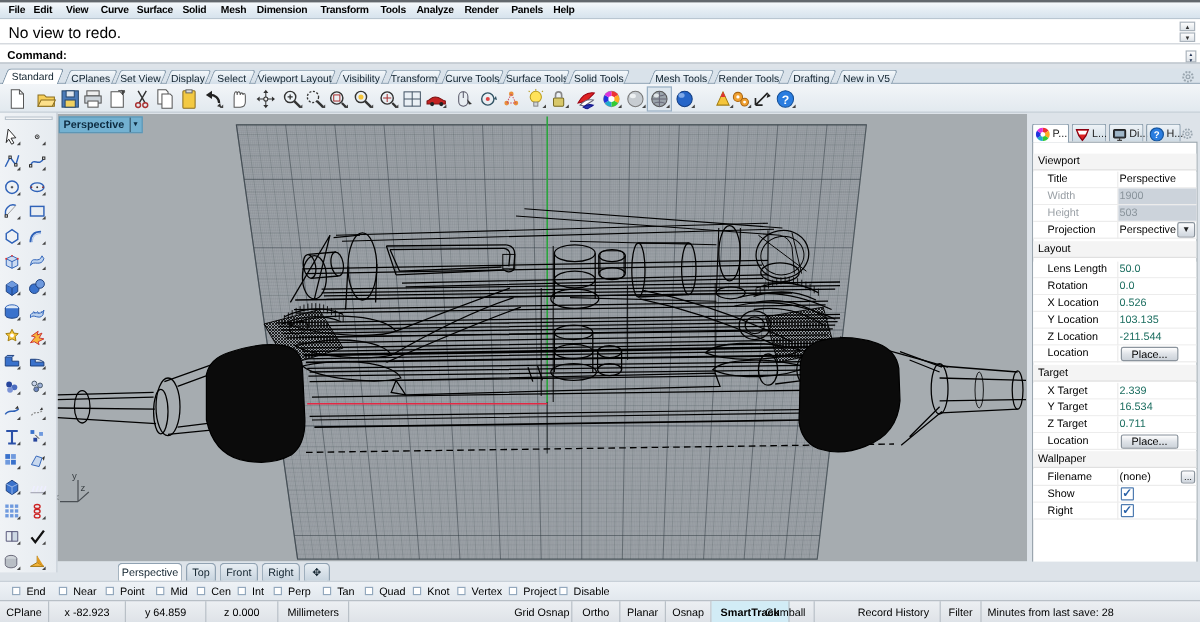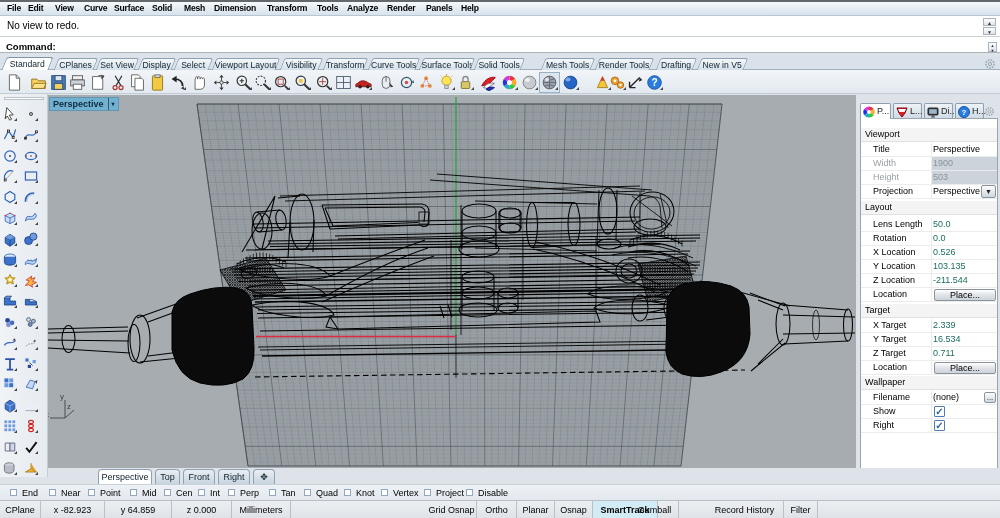--- a/index.html
+++ b/index.html
@@ -2,21 +2,21 @@
 <html><head><meta charset="utf-8"><style>
 *{margin:0;padding:0;box-sizing:border-box;}
 html,body{width:1000px;height:518px;overflow:hidden;font-family:"Liberation Sans",sans-serif;font-size:9px;background:#dde3e9;}
 .abs{position:absolute;}
 
 #menubar{position:absolute;left:0;top:0;width:1000px;height:16px;
  background:linear-gradient(#fbfdfe,#e3ecf3 60%,#d7e3ed);border-bottom:1px solid #b9c6d1;}
 #menubar span{position:absolute;top:3px;font-weight:bold;color:#000;font-size:8.6px;letter-spacing:-0.2px;}
 
 #cmd{position:absolute;left:0;top:16px;width:1000px;height:37px;background:#fff;border-bottom:1px solid #aab4bd;}
-#cmd .l1{position:absolute;left:7px;top:4px;color:#000;font-size:10px;}
+#cmd .l1{position:absolute;left:7px;top:4px;color:#000;font-size:13px;}
 #cmd .lp{position:absolute;left:6px;top:25px;color:#000;font-weight:bold;font-size:9.5px;}
 #cmd .sep{position:absolute;left:0;top:20px;width:1000px;height:1px;background:#ccd2d8;}
 
 #tabstrip{position:absolute;left:0;top:57px;width:1000px;height:13px;background:#d9e2ea;border-bottom:1px solid #9fb0bf;}
 .ttab{position:absolute;top:1px;height:12px;background:linear-gradient(#f4f8fb,#d4dfe9);
  border:1px solid #8fa2b2;border-bottom:none;transform:skewX(-22deg);border-radius:3px 3px 0 0;}
 .ttab.act{background:#fff;top:0;height:13px;z-index:3;border-color:#7d93a6;}
 .ttab i{display:block;transform:skewX(22deg);font-style:normal;color:#10222e;font-size:8.6px;overflow:hidden;
  text-align:center;line-height:12px;white-space:nowrap;}
 
@@ -37,21 +37,21 @@
 .ptab.act{background:#fff;height:16px;z-index:5;}
 .prow{position:absolute;left:861px;width:136px;height:14px;background:#fff;border-bottom:1px solid #ececec;}
 .prow::before{content:'';position:absolute;left:70px;top:0;width:1px;height:14px;background:#ebebeb;}
 .phead{position:absolute;left:861px;width:136px;height:14px;background:#f4f4f4;color:#000;padding:1px 0 0 4px;border-bottom:1px solid #e0e0e0;}
 .plab{position:absolute;left:12px;top:1px;color:#000;}
 .plab.gray{color:#9aa0a6;}
 .pval{position:absolute;left:72px;top:1px;color:#000;}
 .pval.num{color:#1c6e60;}
 .pval.gray{color:#8a949c;}
 .pgraybg{position:absolute;left:71px;top:0;width:65px;height:13px;background:#ccd3db;}
-.pbtn{position:absolute;left:73px;top:0.5px;width:62px;height:12.5px;background:linear-gradient(#fefefe,#dfe3e8 50%,#cdd3da);border:1px solid #8b949d;border-radius:2px;text-align:center;line-height:11px;font-size:9px;}
+.pbtn{position:absolute;left:73px;top:0.5px;width:48px;height:12.5px;background:linear-gradient(#fefefe,#dfe3e8 50%,#cdd3da);border:1px solid #8b949d;border-radius:2px;text-align:center;line-height:11px;font-size:9px;}
 .pchk{position:absolute;left:73px;top:1px;width:11px;height:11px;background:#fff;border:1px solid #4f7cb1;border-radius:1px;color:#2a62a8;font-size:10px;line-height:10px;text-align:center;font-weight:bold;}
 
 #vtabrow{position:absolute;left:48px;top:468px;width:952px;height:16px;background:#dde3e9;}
 .vtab{position:absolute;top:1px;height:15px;background:linear-gradient(#e8eef3,#c7d4df);border:1px solid #90a2b2;border-bottom:none;border-radius:4px 4px 0 0;color:#10222e;font-size:9px;text-align:center;white-space:nowrap;overflow:hidden;}
 .vtab.act{background:#fff;}
 
 #osnap{position:absolute;left:0;top:484px;width:1000px;height:16px;background:linear-gradient(#eef2f6,#e2e8ee);border-top:1px solid #c8d0d8;}
 .oschk{position:absolute;top:4px;width:7px;height:7px;background:#fff;border:1px solid #93a8bd;}
 .oslab{position:absolute;top:3px;color:#000;font-size:9px;}
 
@@ -1262,12 +1262,13 @@
     <div class="stcell" style="left:172px;width:60px;">z 0.000</div>
     <div class="stcell" style="left:232px;width:59px;">Millimeters</div>
     <div class="stcell" style="left:427px;width:50px;">Grid Osnap</div>
     <div class="stcell" style="left:477px;width:40px;">Ortho</div>
     <div class="stcell" style="left:517px;width:38px;">Planar</div>
     <div class="stcell" style="left:555px;width:38px;">Osnap</div>
     <div class="stcell" style="left:593px;width:65px;background:#d2ecf6;font-weight:bold;">SmartTrack</div>
     <div class="stcell" style="left:631px;width:48px;">Gumball</div>
     <div class="stcell" style="left:706px;width:78px;">Record History</div>
     <div class="stcell" style="left:784px;width:34px;">Filter</div>
+    <div class="stcell" style="left:818px;width:182px;text-align:left;padding-left:5px;border-right:none;">Minutes from last save: 28</div>
   </div>
 </body></html>

